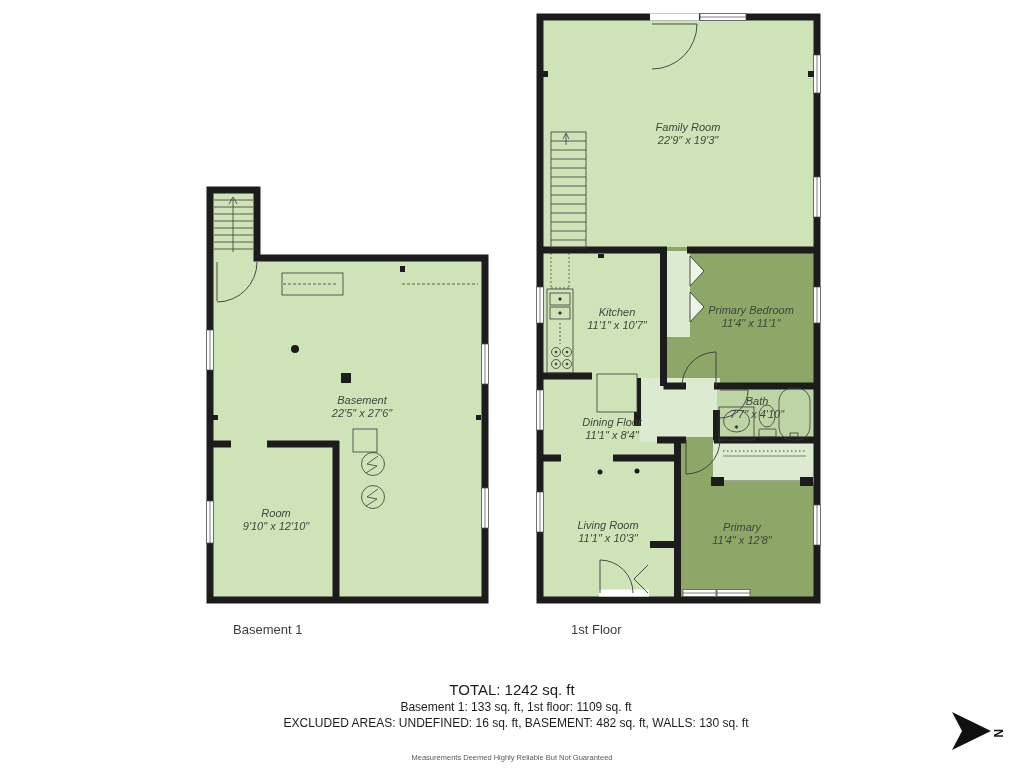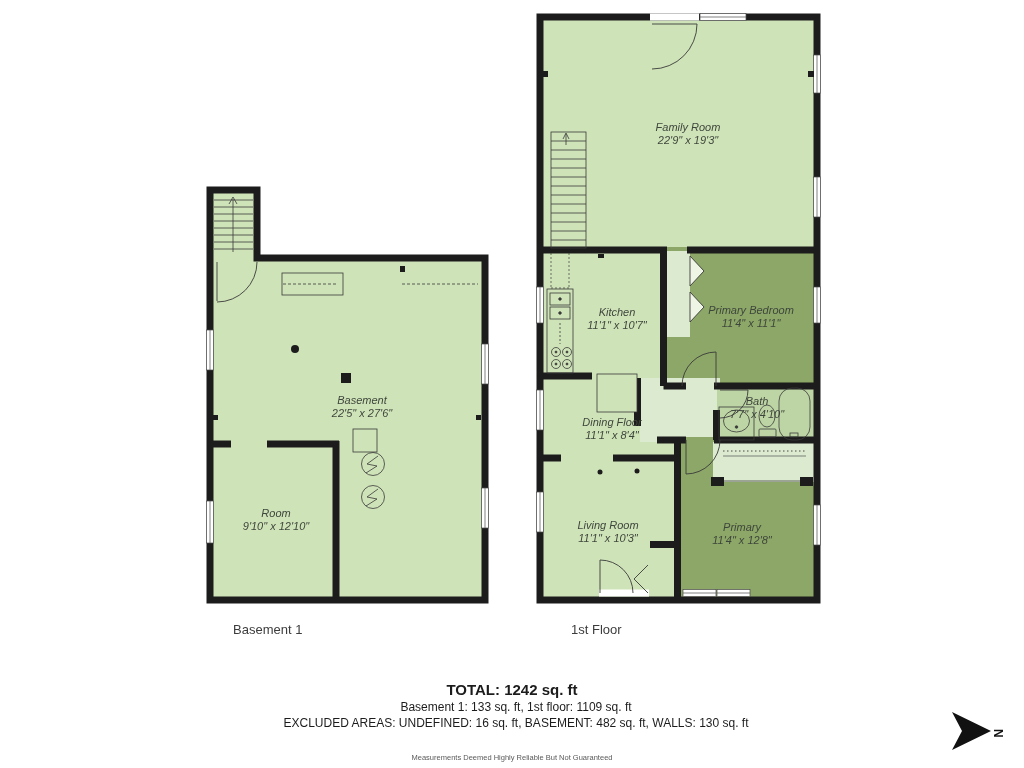--- a/index.html
+++ b/index.html
@@ -3,21 +3,21 @@
 <meta charset="utf-8">
 <style>
   html,body{margin:0;padding:0;background:#ffffff;}
   #stage{position:relative;width:1024px;height:768px;background:#ffffff;overflow:hidden;
          font-family:"Liberation Sans", sans-serif;}
   svg{position:absolute;left:0;top:0;}
   .room-label{position:absolute;transform:translateX(-50%);text-align:center;
               font-size:11px;line-height:13px;color:#3e463c;white-space:nowrap;font-style:italic;}
   .floor-label{position:absolute;font-size:13px;color:#3c3c3c;white-space:nowrap;padding-left:28px;}
   .footer{position:absolute;left:0;top:681px;width:1024px;text-align:center;color:#1c1c1c;}
-  .footer .total{font-size:15px;font-weight:bold;line-height:18px;}
+  .footer .total{font-size:15px;font-weight:normal;line-height:18px;}
   .footer .line{font-size:12px;line-height:16px;margin-left:8px;}
   .footer .disclaimer{font-size:7.5px;color:#5a5a5a;margin-top:22px;}
 </style>
 </head>
 <body>
 
 <div id="stage">
 
 <svg width="1024" height="768" viewBox="0 0 1024 768">
 

